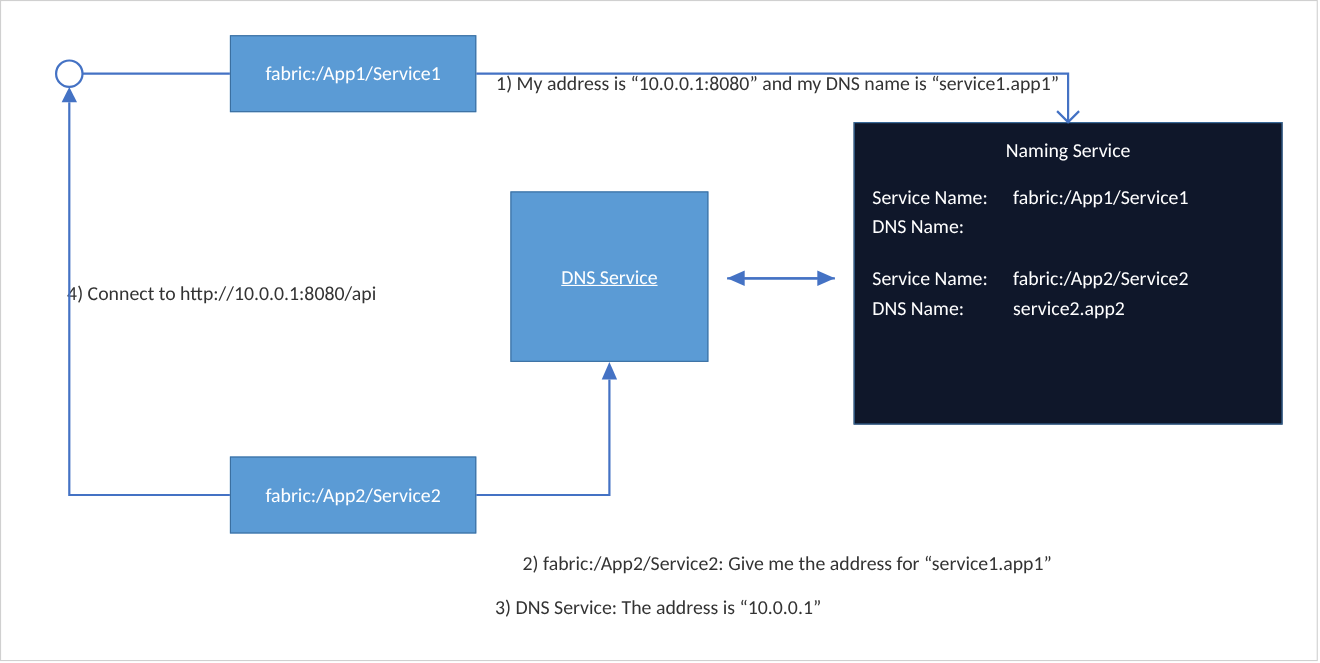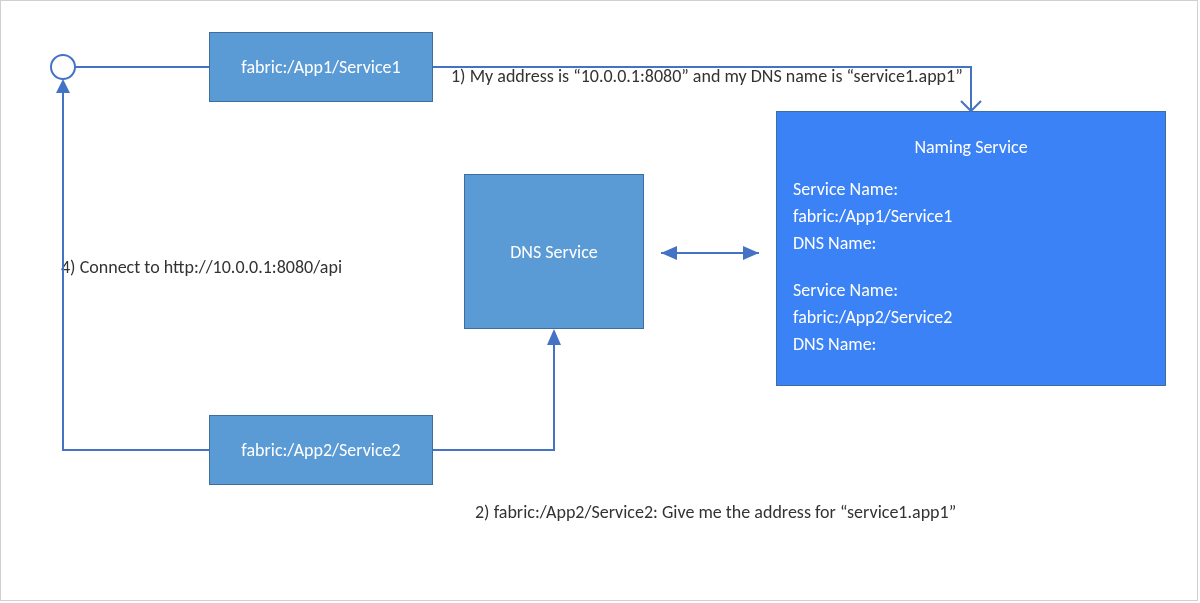--- a/index.html
+++ b/index.html
@@ -25,35 +25,34 @@
     border: 1.5px solid #3b6fa0;
     color: #ffffff;
     display: flex;
     align-items: center;
     justify-content: center;
     box-sizing: border-box;
     text-align: center;
   }
   .naming-box {
     position: absolute;
-    background: #3b82f6;
+    background: #0f172a;
     border: 1.5px solid #3b6fa0;
     color: #ffffff;
     box-sizing: border-box;
-    padding: 24px 16px 14px 16px;
+    padding: 14px 16px 14px 16px;
     font-size: 18px;
   }
   .naming-title {
     text-align: center;
     margin-bottom: 18px;
   }
   .kv {
     display: flex;
     line-height: 1.5;
-    flex-direction: column;
   }
   .kv .k {
     width: 128px;
     flex-shrink: 0;
   }
   .kv .v {
     flex: 1;
   }
   .kv-block { margin-bottom: 20px; }
   .label {
@@ -79,21 +78,21 @@
 <div class="canvas">
 
   <div class="box" style="left:208px; top:31px; width:224px; height:70px;">
     <span>fabric:/App1/Service1</span>
   </div>
 
   <div class="box" style="left:208px; top:414px; width:224px; height:70px;">
     <span>fabric:/App2/Service2</span>
   </div>
 
-  <div class="box" style="left:463px; top:173px; width:180px; height:155px;">
+  <div class="box" style="left:463px; top:173px; width:180px; height:155px;text-decoration:underline;">
     <span>DNS Service</span>
   </div>
 
   <div class="naming-box" style="left:775px; top:110px; width:390px; height:275px;">
     <div class="naming-title">Naming Service</div>
 
     <div class="kv-block">
       <div class="kv">
         <span class="k">Service Name:</span>
         <span class="v">fabric:/App1/Service1</span>
@@ -106,30 +105,32 @@
       </div>
     </div>
 
     <div>
       <div class="kv">
         <span class="k">Service Name:</span>
         <span class="v">fabric:/App2/Service2</span>
       </div>
       <div class="kv">
         <span class="k">DNS Name:</span>
+        <span class="v">service2.app2</span>
       </div>
     </div>
   </div>
 
   <div class="label" style="left:450px; top:28px;margin-top:36px;">1) My address is “10.0.0.1:8080” and my DNS name is “service1.app1”</div>
 
   <div class="label" style="left:60px; top:255px;">4) Connect to http://10.0.0.1:8080/api</div>
 
   <div class="label" style="left:474px; top:500px;">2) fabric:/App2/Service2: Give me the address for “service1.app1”</div>
 
+  <div class="label" style="left:449px; top:540px;">3) DNS Service: The address is “10.0.0.1”</div>
 
   <svg class="conn">
 
     <circle cx="62" cy="66" r="12" class="stroke"></circle>
 
     <path class="stroke" d="M 432 66 L 970 66 L 970 110"></path>
     <path class="stroke" d="M 960 100 L 970 110 L 980 100"></path>
 
     <line class="stroke" x1="660" y1="252" x2="758" y2="252"></line>
     <polygon class="arrowfill" points="660,252 676,245 676,259"></polygon>

